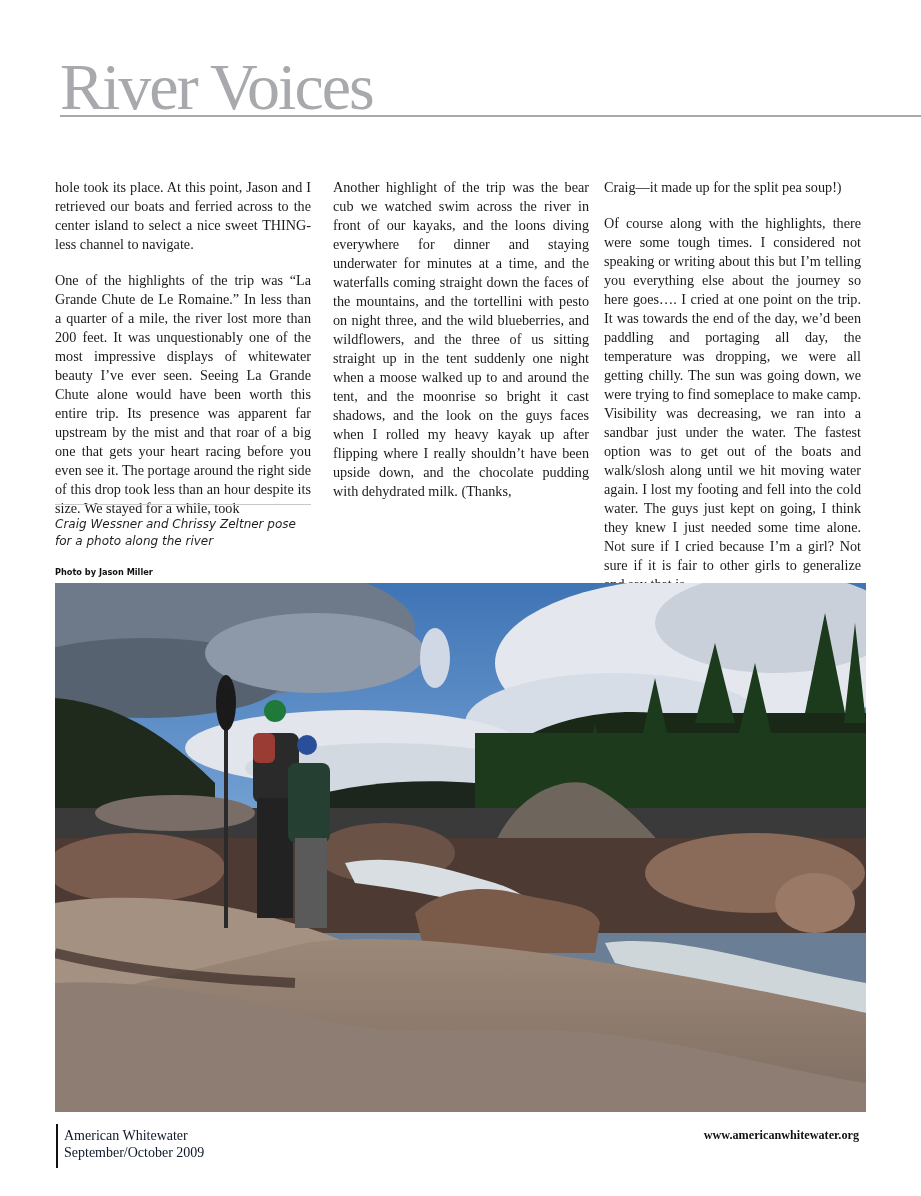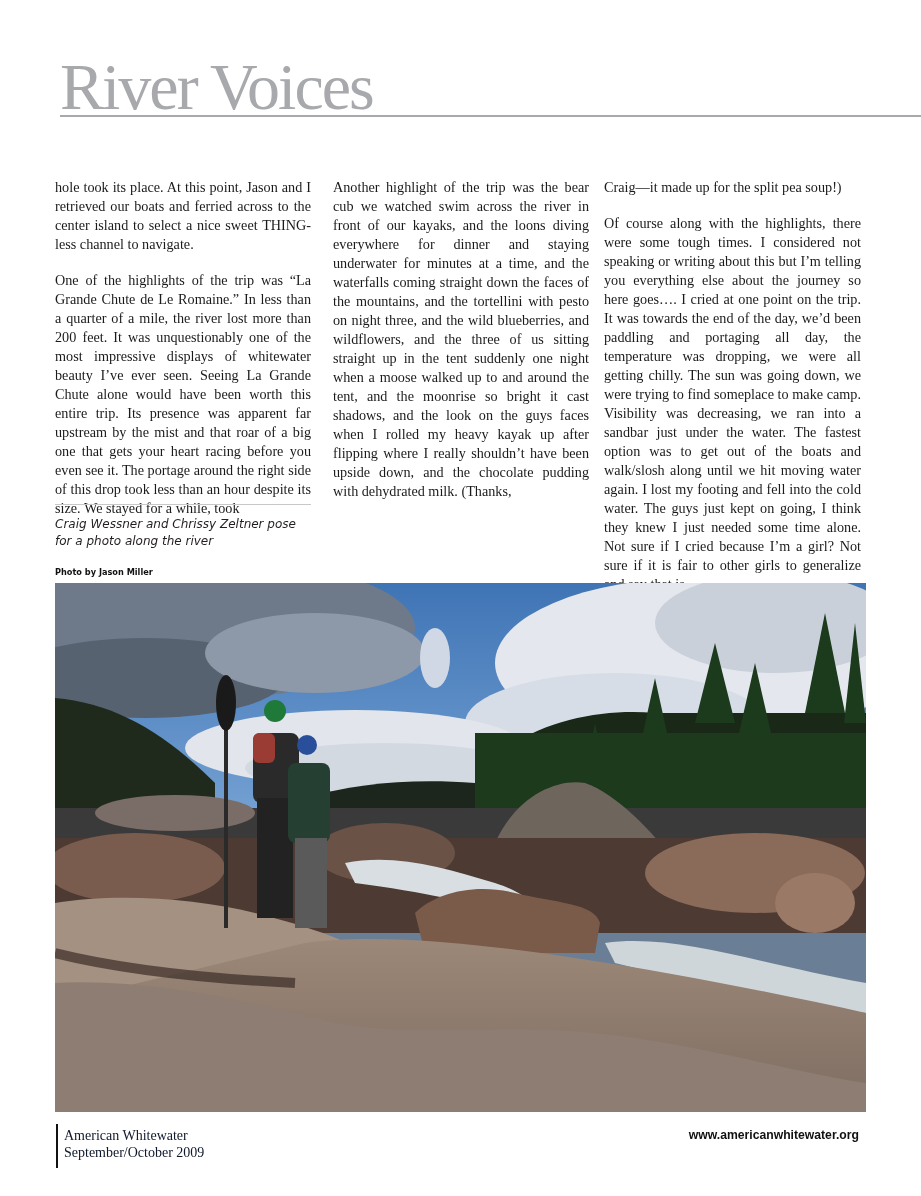--- a/index.html
+++ b/index.html
@@ -48,21 +48,21 @@
     position: absolute; left: 32px; top: 1194px;
     font-family: "DejaVu Sans", "Liberation Sans", sans-serif; font-weight: bold; font-size: 13px; color: #3b82f6; margin-top: 20px;
   }
   .footer-divider { position: absolute; left: 56px; top: 1124px; width: 1.5px; height: 44px; background: #111; }
   .footer-mag {
     position: absolute; left: 64px; top: 1127px;
     font-family: "Liberation Serif", "DejaVu Serif", serif; font-size: 14px; line-height: 17px; color: #0f172a;
   }
   .footer-url {
     position: absolute; right: 62px; top: 1128px;
-    font-family: Liberation Sans, sans-serif; font-weight: bold; font-size: 12.2px; color: #111;
+    font-family: Liberation Serif, serif; font-weight: bold; font-size: 12.2px; color: #111;
   }
 </style>
 </head>
 <body>
 
 <h1 class="masthead-title">River Voices</h1>
 <div class="masthead-rule"></div>
 
 <div class="col col-1">
   <p>hole took its place. At this point, Jason and I retrieved our boats and ferried across to the center island to select a nice sweet THING-less channel to navigate.</p>

